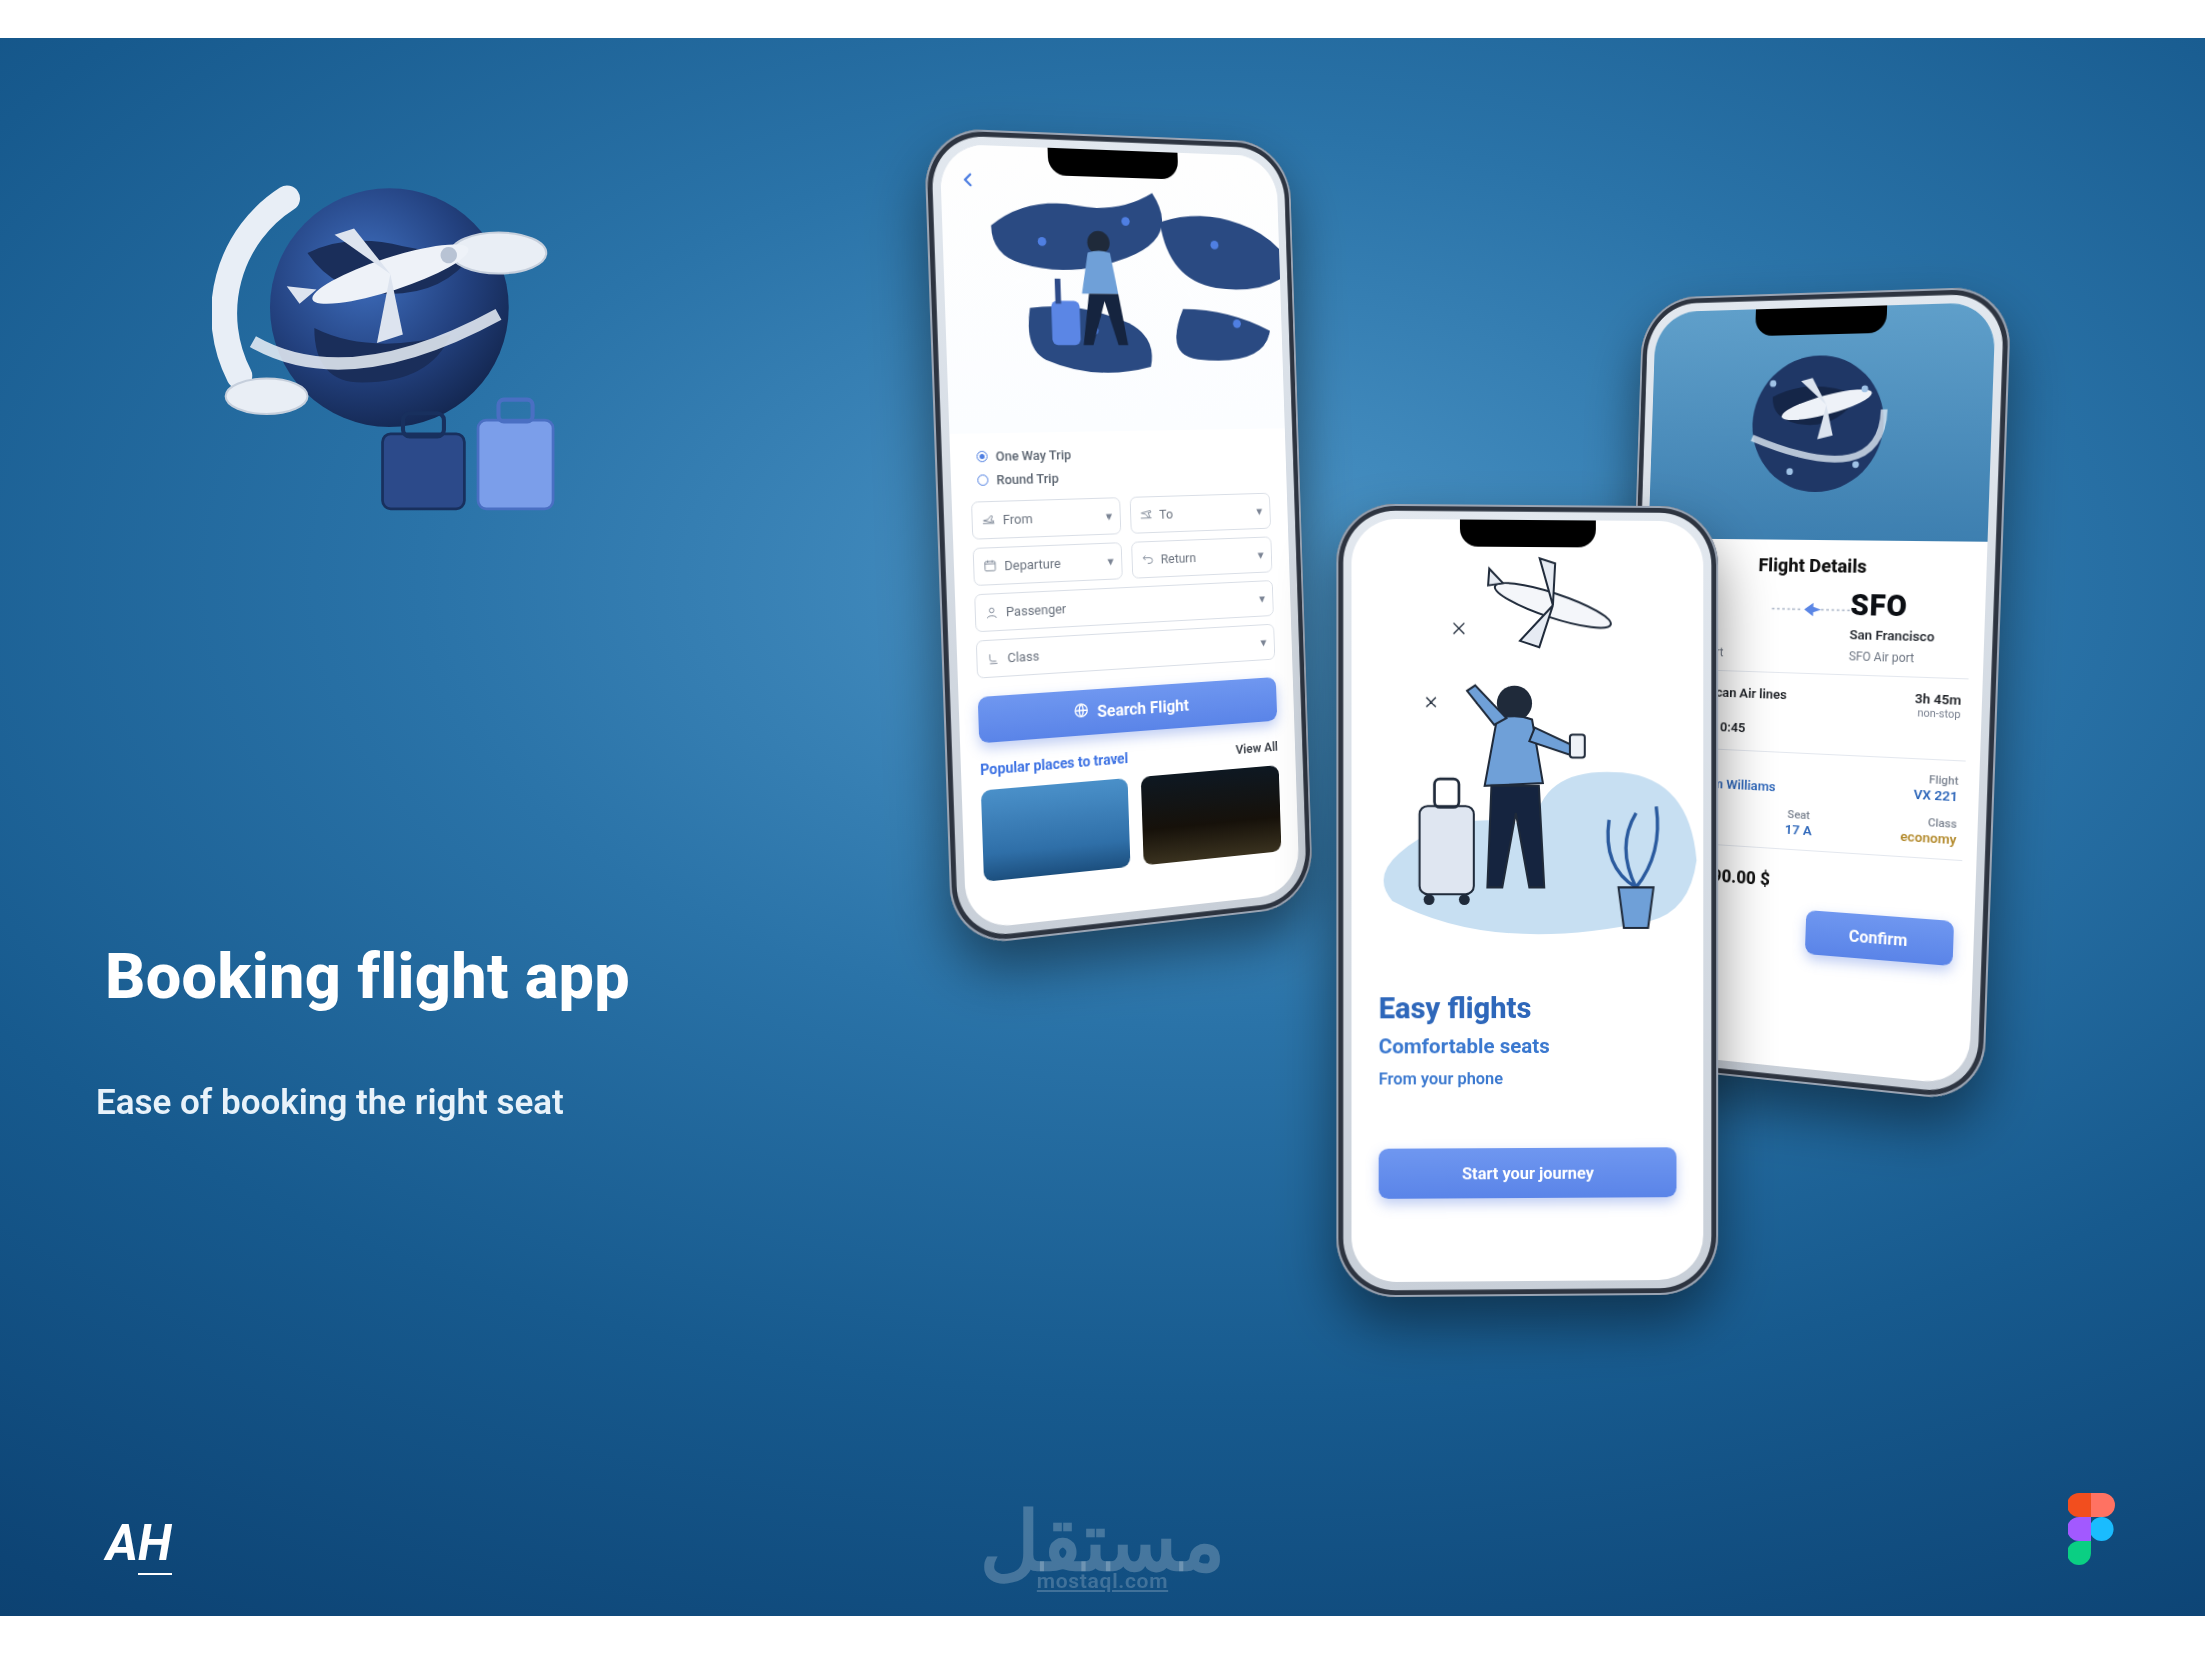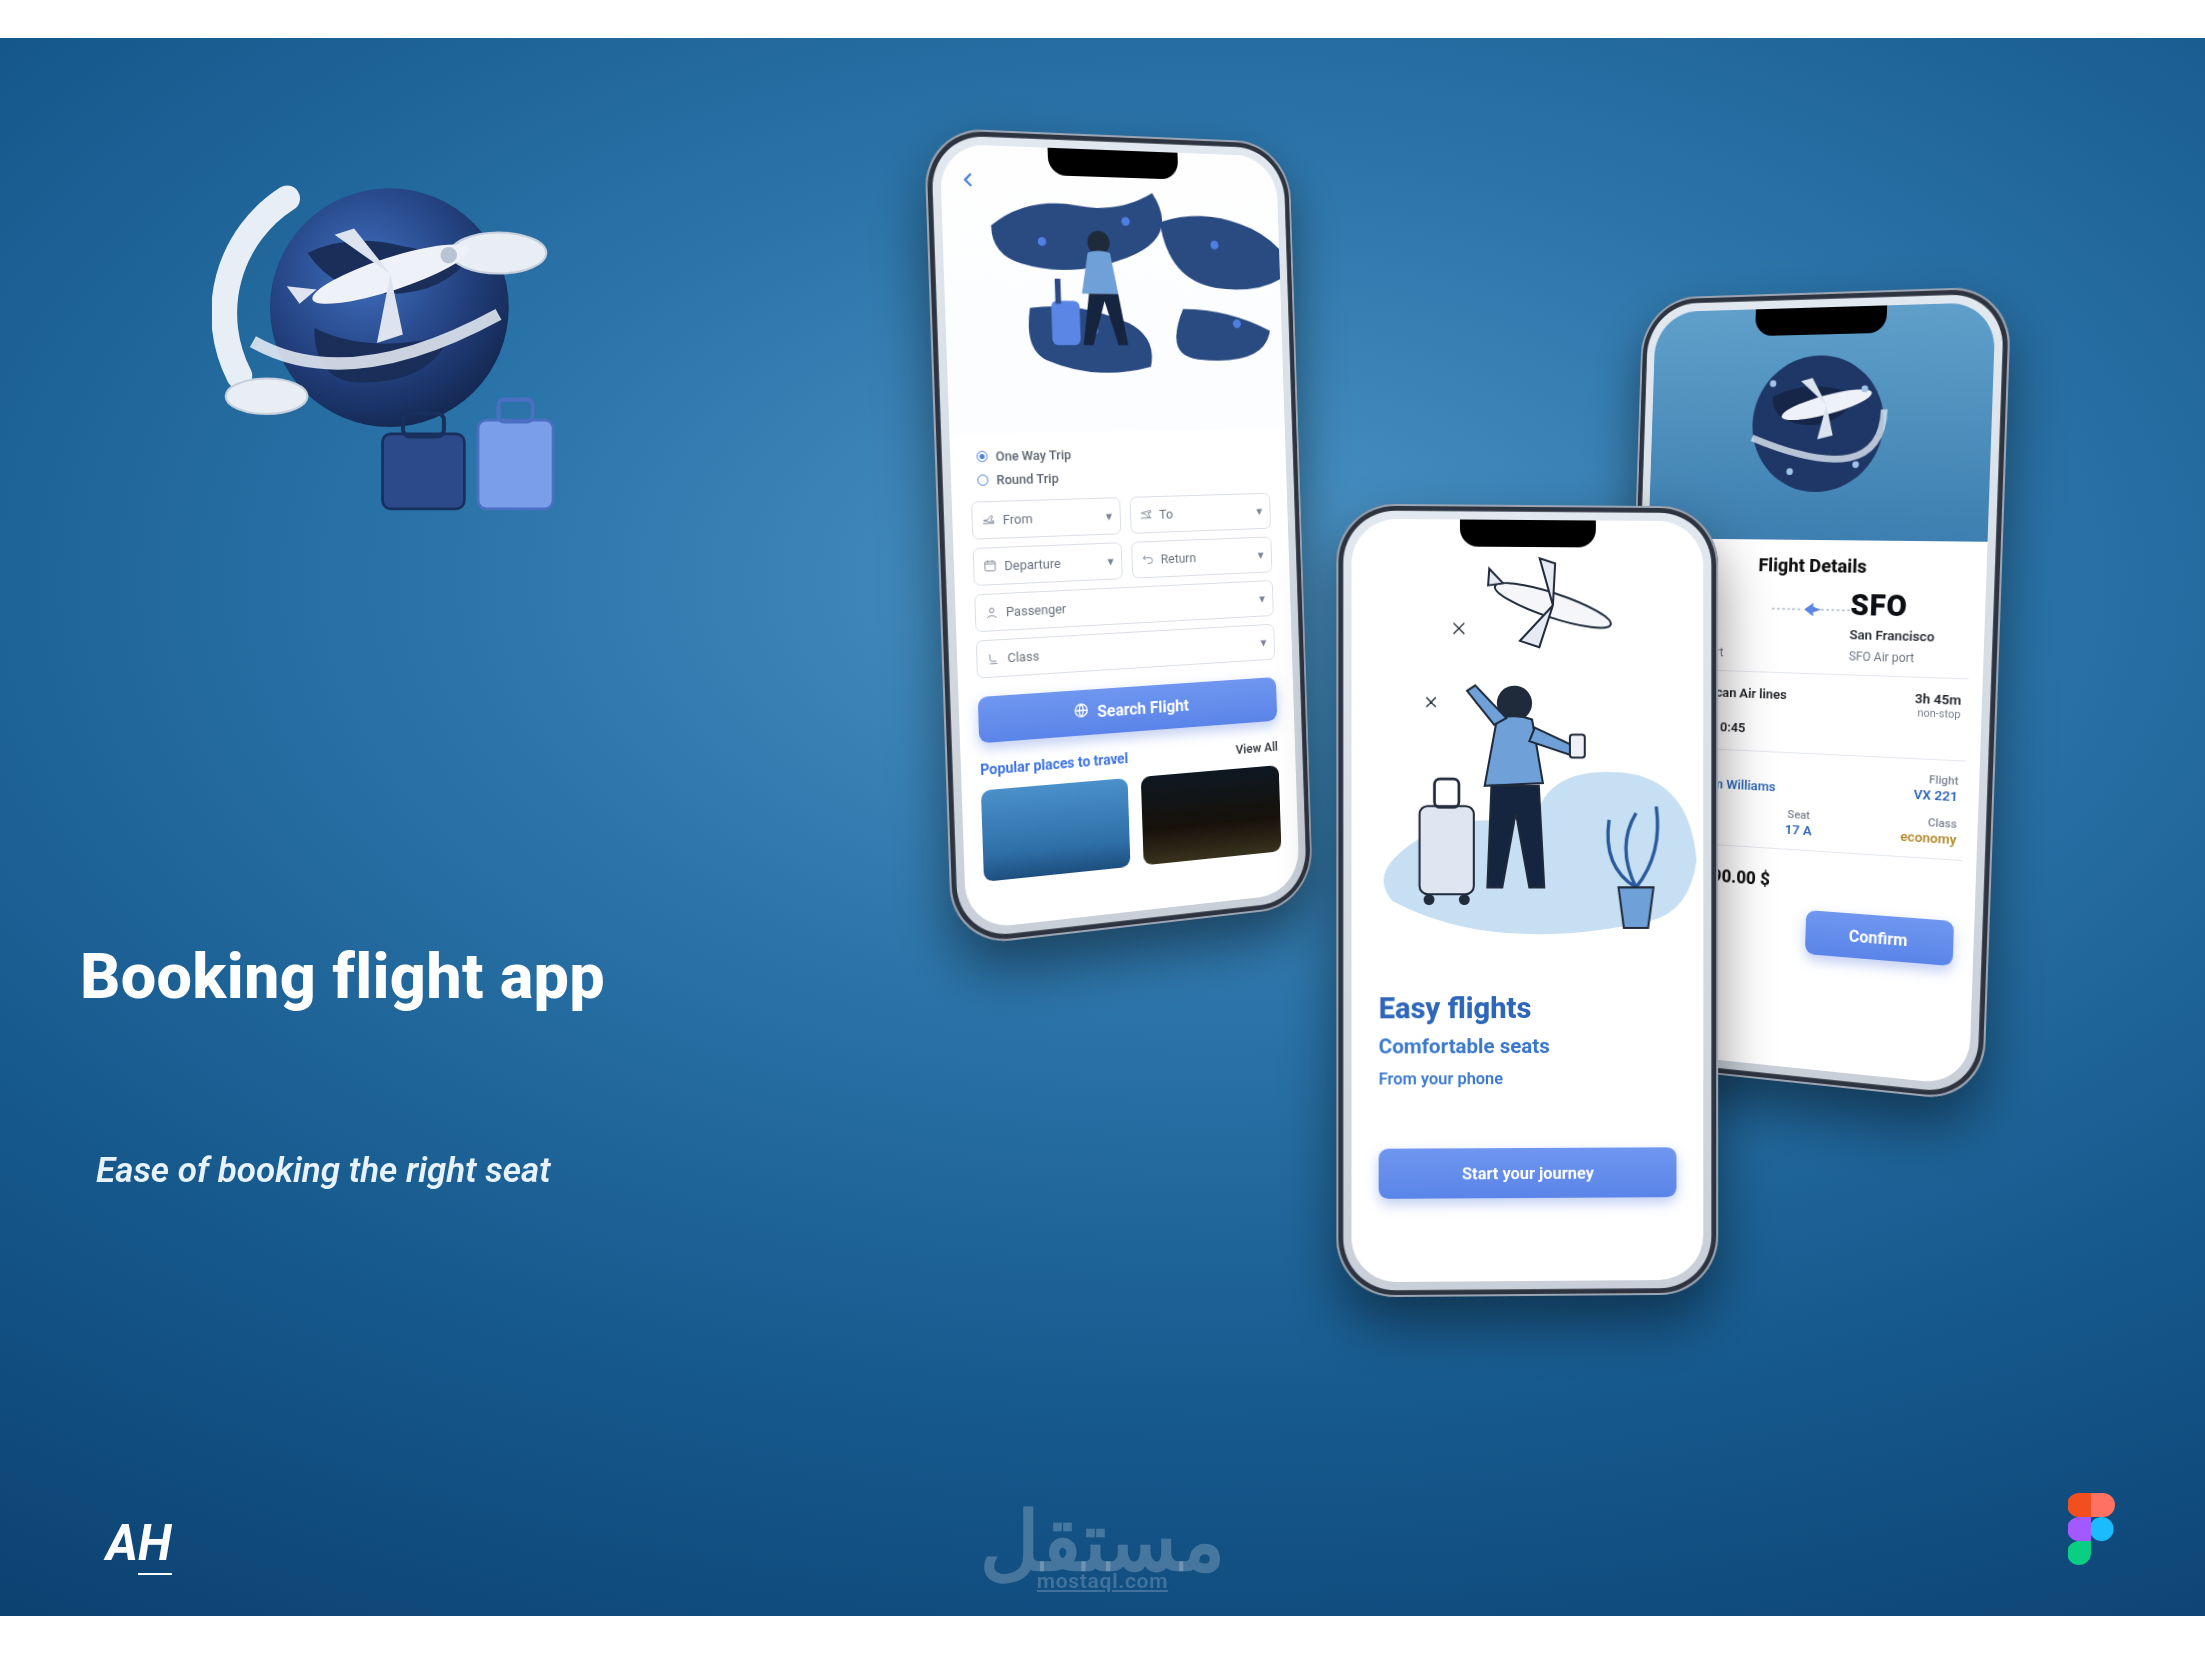--- a/index.html
+++ b/index.html
@@ -6,23 +6,23 @@
 body { width:2205px; height:1654px; overflow:hidden; }
 .stage {
   position:relative; width:2205px; height:1654px;
   background: radial-gradient(ellipse 120% 90% at 55% 35%, #4b94c6 0%, #2a73a8 30%, #175a8e 55%, #0d4475 80%, #093863 100%);
 }
 .letterbox-top, .letterbox-bottom { position:absolute; left:0; width:100%; height:38px; background:#fff; }
 .letterbox-top { top:0; } .letterbox-bottom { bottom:0; }
 
 
 .hero-illus { position:absolute; left:212px; top:171px; width:382px; height:355px; }
-.hero-title { position:absolute; left:80px; top:940px; color:#fff; font-weight:800; font-size:63px; letter-spacing:0.3px; }
+.hero-title { position:absolute; left:105px; top:940px; color:#fff; font-weight:800; font-size:63px; letter-spacing:0.3px; }
 .hero-line1 { position:absolute; left:92px; top:1071px; color:#e8f2fa; font-size:35px; font-weight:600; }
-.hero-line2 { position:absolute; left:96px; top:1150px; color:#e8f2fa; font-size:35px; font-weight:600;font-style:italic; }
+.hero-line2 { position:absolute; left:96px; top:1082px; color:#e8f2fa; font-size:35px; font-weight:600; }
 
 .logo-ah { position:absolute; left:106px; bottom:82px; color:#fff; font-family: "Times New Roman",serif; font-size:49px; font-style:italic; }
 .logo-ah .a { font-weight:700; }
 .logo-ah .h { font-weight:700; border-bottom:2.7px solid #fff; padding-bottom:1.4px;}
 .logo-figma { position:absolute; right:89px; bottom:89px; width:48px; height:72px; }
 .logo-mostaql { position:absolute; left:50%; bottom:61px; transform:translateX(-50%); text-align:center;margin-top:8px; }
 .logo-mostaql .ar { font-size:82px; font-weight:800; color:rgba(255,255,255,.22); line-height:1; }
 .logo-mostaql .en { font-size:21px; font-weight:600; color:rgba(255,255,255,.20); letter-spacing:0.7px; margin-top:-13.6px;text-decoration:underline;}
 
 

